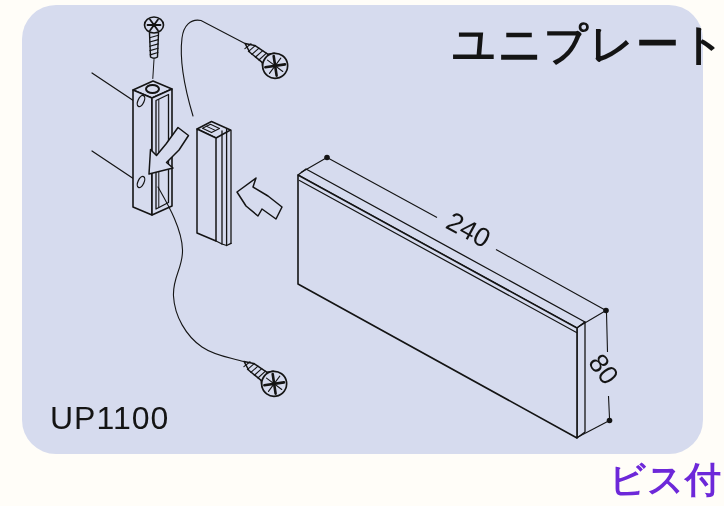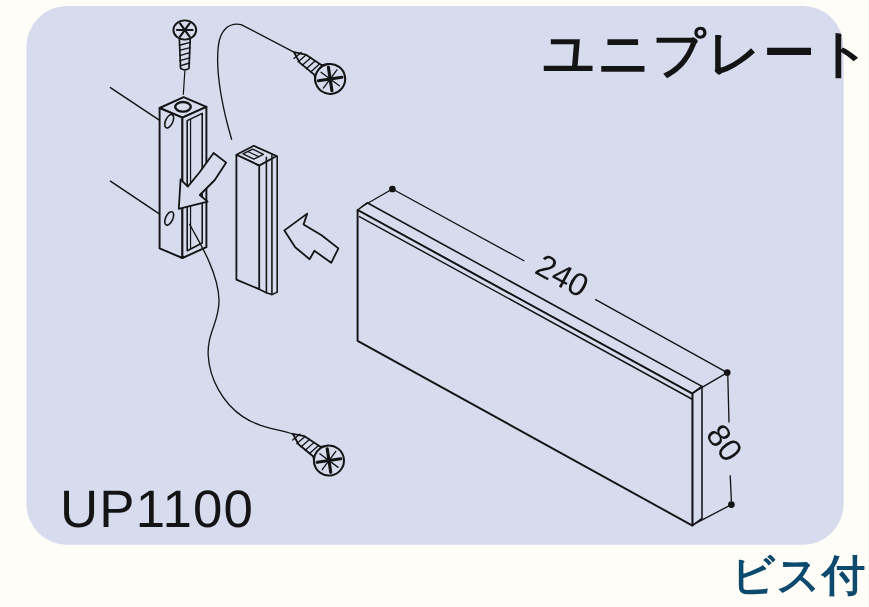--- a/index.html
+++ b/index.html
@@ -13,25 +13,25 @@
     position:absolute;left:22px;top:5px;width:681px;height:449px;
     background:#d6dbee;border-radius:34px;
   }
   .diagram-svg{position:absolute;left:0;top:0;}
   .title{
     position:absolute;left:452px;top:16px;
     font-size:43px;font-weight:700;color:#141414;letter-spacing:2px;white-space:nowrap;
   }
   .model{
     position:absolute;left:50px;top:400px;
-    font-size:44px;font-weight:400;color:#141414;letter-spacing:1px;white-space:nowrap;
+    font-size:32px;font-weight:400;color:#141414;letter-spacing:1px;white-space:nowrap;
   }
   .note{
     position:absolute;right:2px;top:456px;
-    font-size:36px;font-weight:700;color:#0c4a6e;letter-spacing:1px;white-space:nowrap;
+    font-size:36px;font-weight:700;color:#6d28d9;letter-spacing:1px;white-space:nowrap;
   }
   .dim-text{
     font-family:"Liberation Sans", sans-serif;
     font-size:27px;fill:#141414;
   }
 </style>
 </head>
 <body>
 
 <div class="stage">

